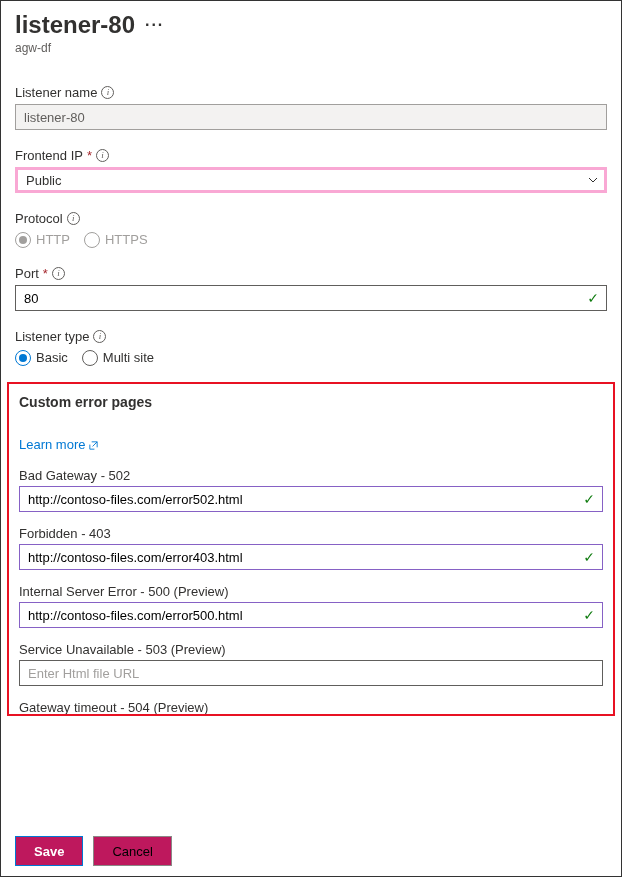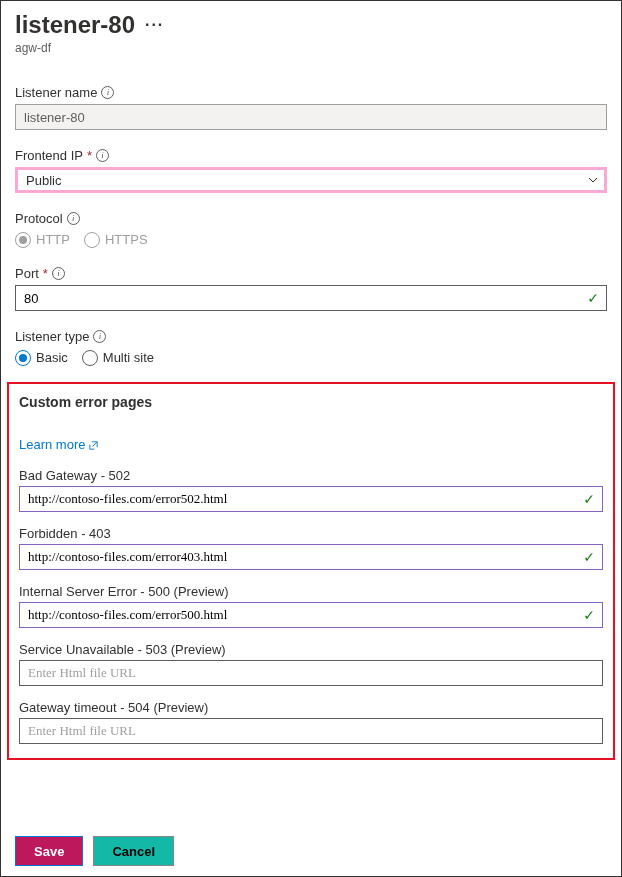--- a/index.html
+++ b/index.html
@@ -144,21 +144,21 @@
   .radio-label { font-size: 13px; }
   .radio-label.disabled { color: #a19f9d; }
   .static-val {
     font-size: 13px;
     margin-top: 4px;
   }
   .highlight-box {
     border: 2px solid #e81123;
     margin: 16px 6px 0 6px;
     padding: 10px 10px 4px 10px;
-    height: 378px;
+    height: 334px;
     overflow: hidden;
   }
   .section-title {
     font-size: 14px;
     font-weight: 600;
     margin-bottom: 8px;
   }
   .section-desc {
     font-size: 13px;
     line-height: 1.4;
@@ -180,21 +180,21 @@
   .err-label {
     font-size: 13px;
     margin-bottom: 3px;
   }
   .err-input {
     width: 100%;
     height: 26px;
     border: 1px solid #605e5c;
     padding: 0 8px;
     font-size: 13px;
-    font-family: Liberation Serif, serif;
+    font-family: Liberation Sans, sans-serif;
     background: #fff;
   }
   .err-input.valid {
     border-color: #8661c5;
   }
   .err-input::placeholder { color: #a19f9d; }
   .footer {
     position: absolute;
     bottom: 0;
     left: 0;
@@ -203,23 +203,22 @@
     display: flex;
     gap: 10px;
     background: #fff;
   }
   .btn {
     height: 30px;
     padding: 0 18px;
     font-size: 13px;
     font-family: inherit;
     border: 1px solid #8a8886;
-    background: #14b8a6;
-    cursor: pointer;
-    font-weight: bold;
+    background: #be185d;
+    cursor: pointer;
   }
   .btn.primary {
     background: #be185d;
     border-color: #0078d4;
     color: #fff;
     font-weight: 600;
   }
 </style>
 </head>
 <body>

